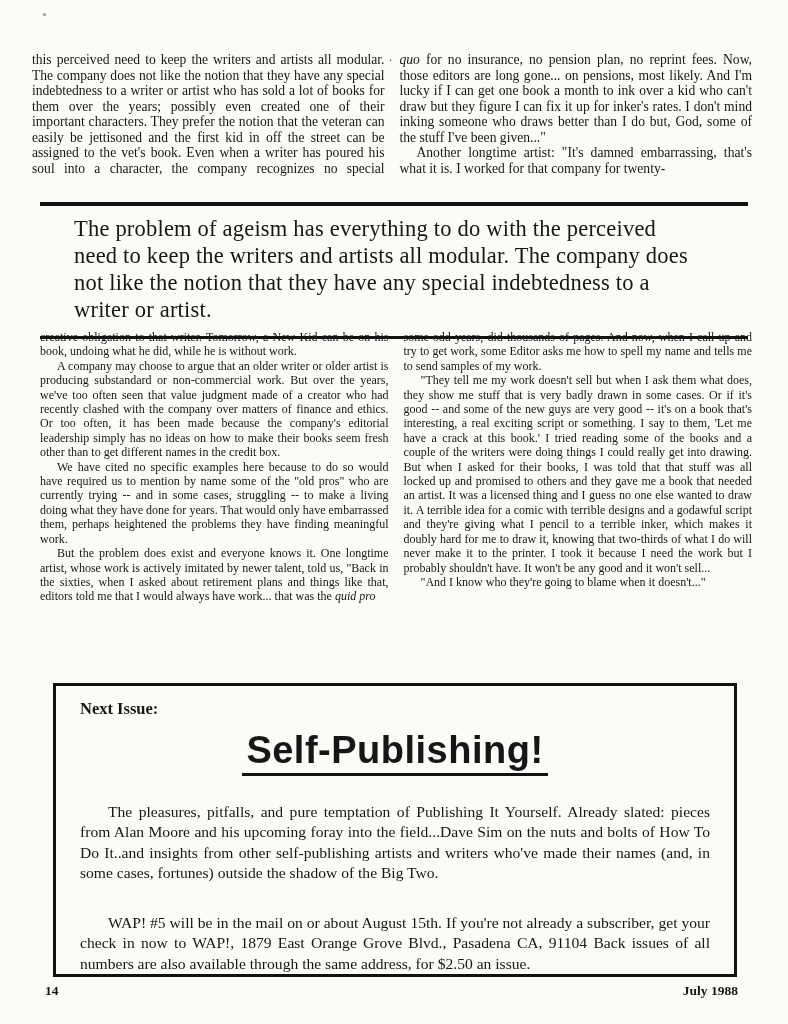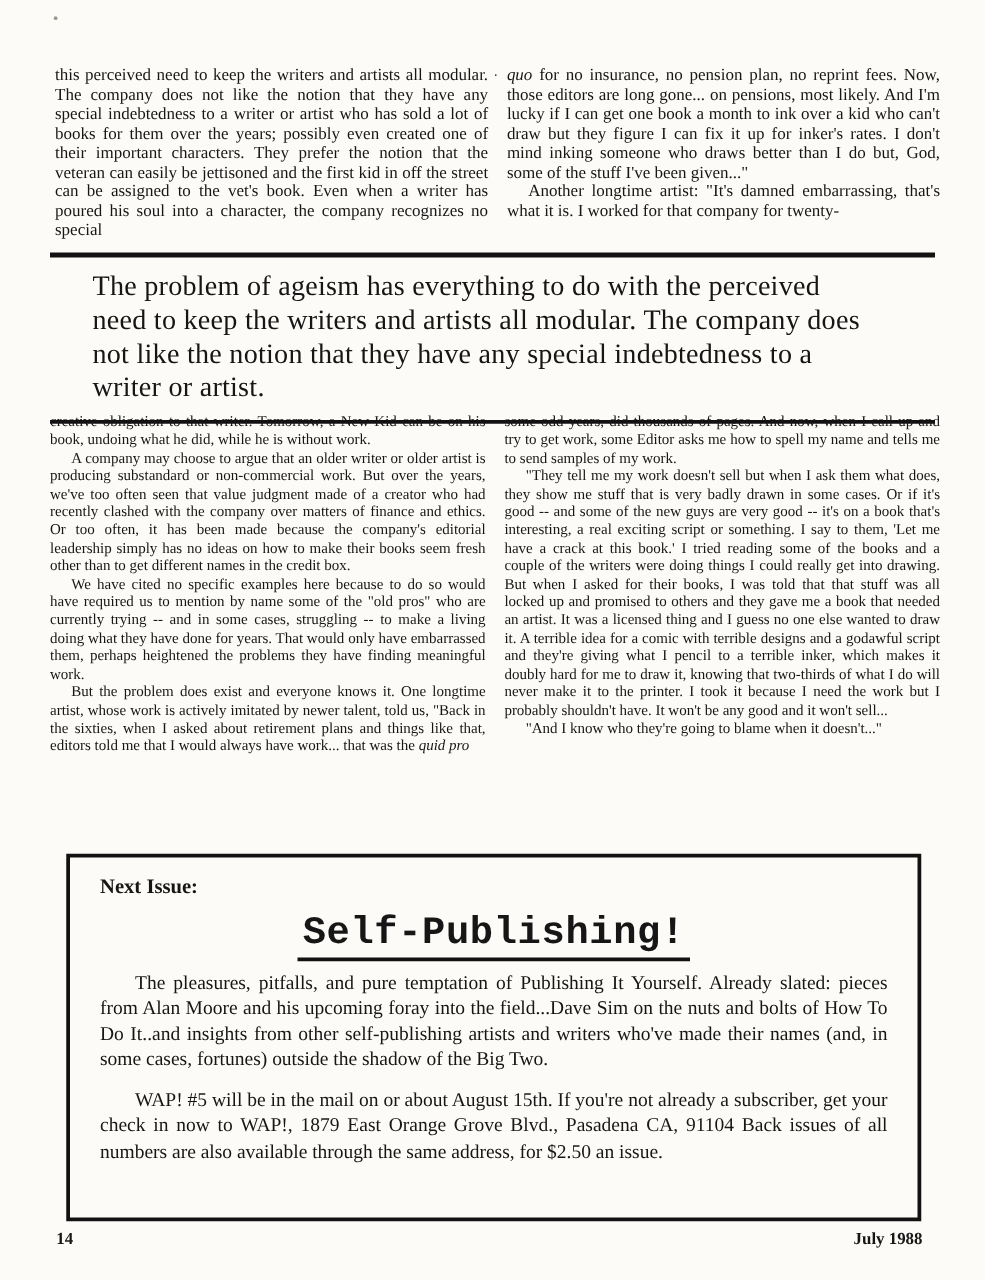--- a/index.html
+++ b/index.html
@@ -11,21 +11,21 @@
     font-family:"Liberation Serif", serif;
     color:#161616;
     overflow:hidden;
   }
   .speck {
     position:absolute; top:13px; left:43px;
     width:3px; height:3px; border-radius:50%;
     background:#9a9890;
   }
   .band-top {
-    position:absolute; top:52px; left:44px; right:36px;
+    position:absolute; top:52px; left:32px; right:36px;
     display:flex; gap:15px;
   }
   .band-mid {
     position:absolute; top:330px; left:40px; right:36px;
     display:flex; gap:15px;
   }
   .col { flex:1; text-align:justify; }
   .band-top .col { font-size:13.6px; line-height:15.5px; }
   .band-mid .col { font-size:12px; line-height:14.4px; }
   .col p { margin:0; }
@@ -52,27 +52,27 @@
     border:3px solid #121212;
     box-sizing:border-box;
     padding:13px 24px 10px 24px;
   }
   .next-label {
     margin:0;
     font-weight:bold; font-size:16.5px;
   }
   .headline-wrap { text-align:center; margin:10px 0 2px 0; }
   .headline {
-    font-family:Liberation Mono, monospace;
-    font-weight:bold; font-size:31px; letter-spacing:0.5px;
+    font-family:Liberation Sans, sans-serif;
+    font-weight:bold; font-size:38px; letter-spacing:0.5px;
     border-bottom:3px solid #121212;
     padding:0 4px 2px 4px;
   }
   .next-box .bp {
-    margin:13px 0 0 0;
+    margin:30px 0 0 0;
     font-size:15.6px; line-height:1.3;
     text-align:justify; text-indent:28px;
   }
   .footer {
     position:absolute; top:983px; left:45px; right:50px;
     display:flex; justify-content:space-between;
     font-weight:bold; font-size:13.5px;
   }
   .ital { font-style:italic; }
 </style>

